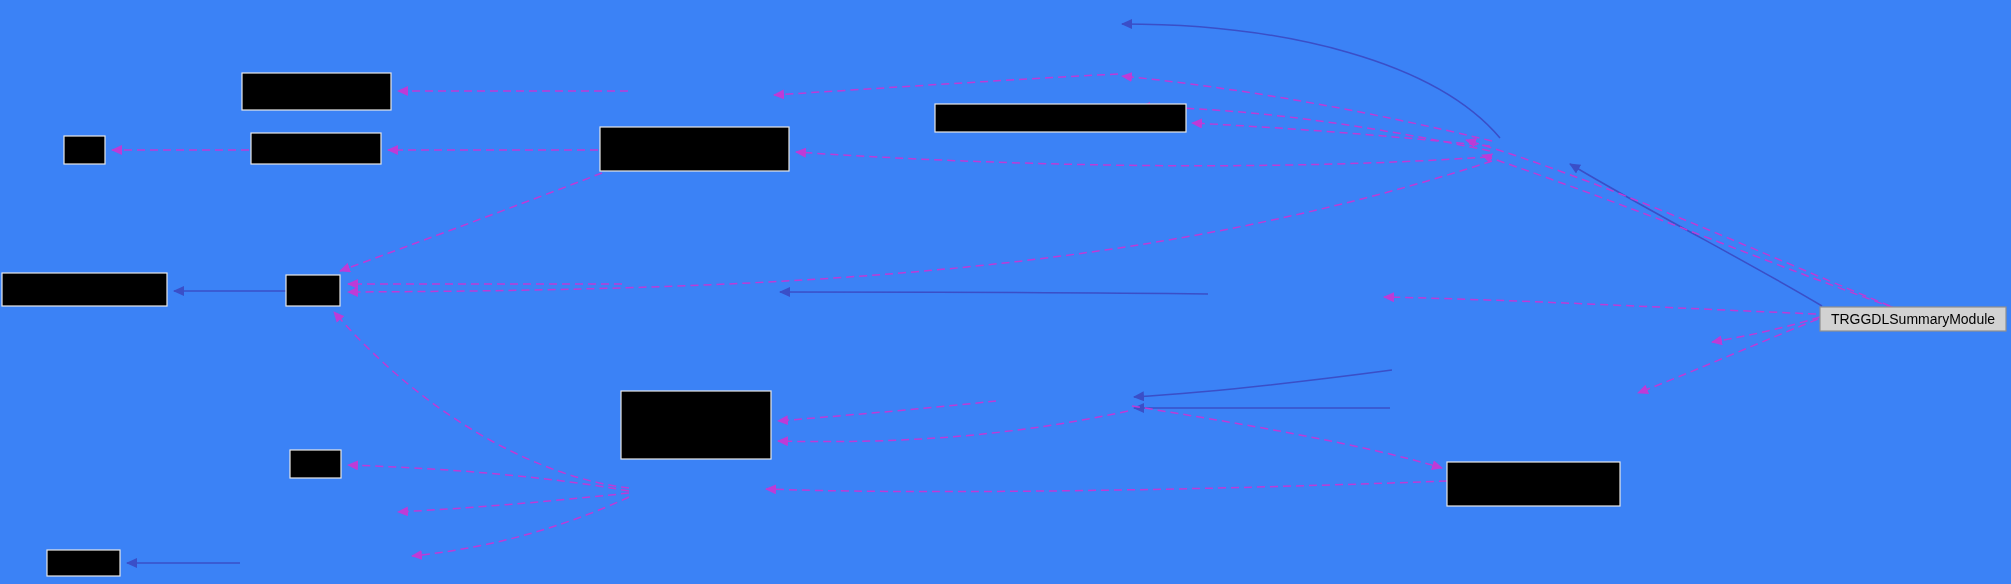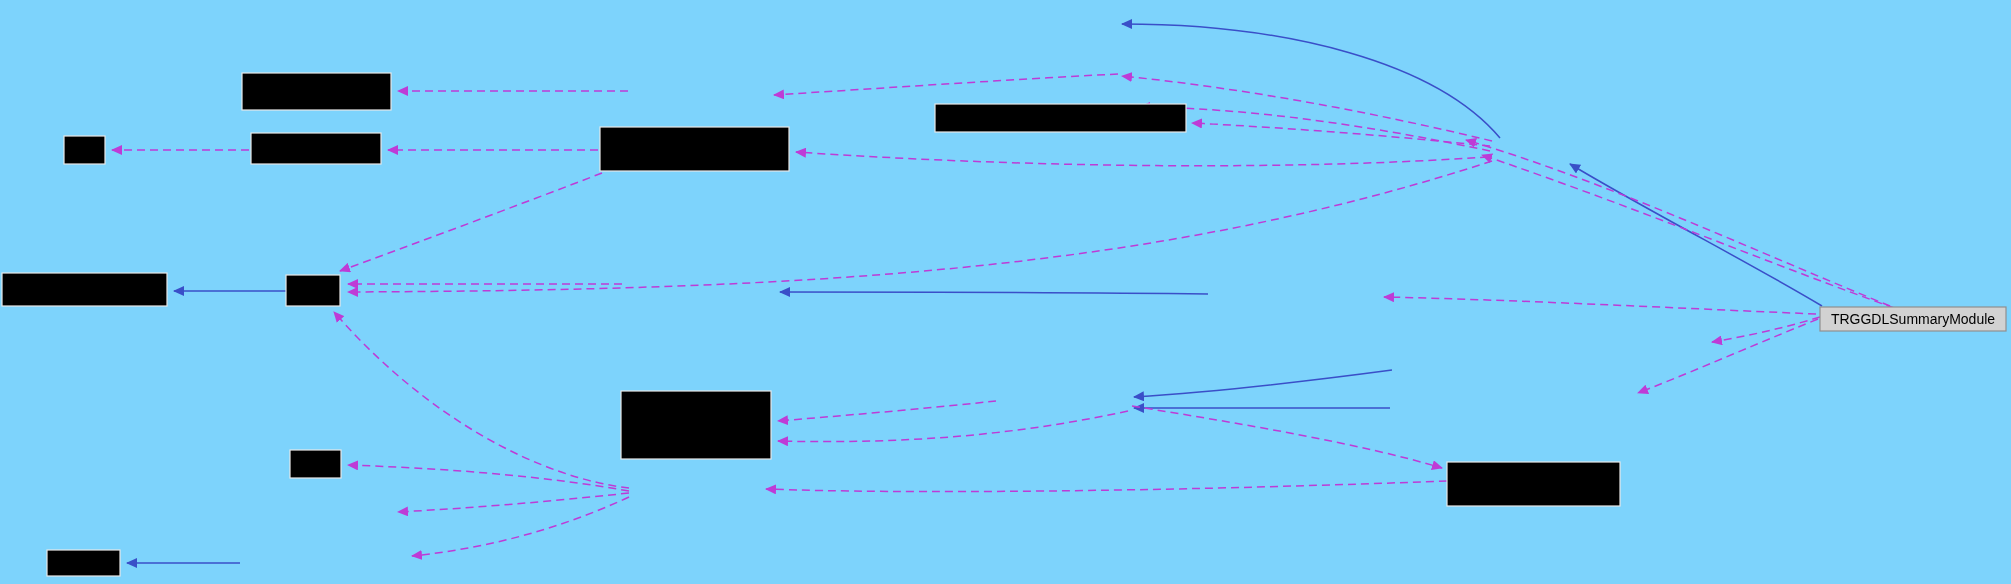--- a/index.html
+++ b/index.html
@@ -12,21 +12,21 @@
   }
   #graph-svg { display: block; }
   #graph-svg text {
     font-family: "Liberation Sans", sans-serif;
     font-size: 14px;
   }
 </style>
 </head>
 <body style="background: rgb(0, 0, 0);">
 
-<div class="canvas" style="background: #7dd3fc;">
+<div class="canvas" style="background: #3b82f6;">
   <svg id="graph-svg" width="2011" height="584" viewBox="0 0 2011 584" xmlns="http://www.w3.org/2000/svg">
     <defs>
       <marker id="arrow-m" markerUnits="userSpaceOnUse" markerWidth="12" markerHeight="10" refX="10" refY="5" orient="auto">
         <path d="M 0 0 L 11 5 L 0 10 z" fill="#BE3BD6"></path>
       </marker>
       <marker id="arrow-b" markerUnits="userSpaceOnUse" markerWidth="12" markerHeight="10" refX="10" refY="5" orient="auto">
         <path d="M 0 0 L 11 5 L 0 10 z" fill="#3A4FC8"></path>
       </marker>
     </defs>
     <g id="edges-layer">

